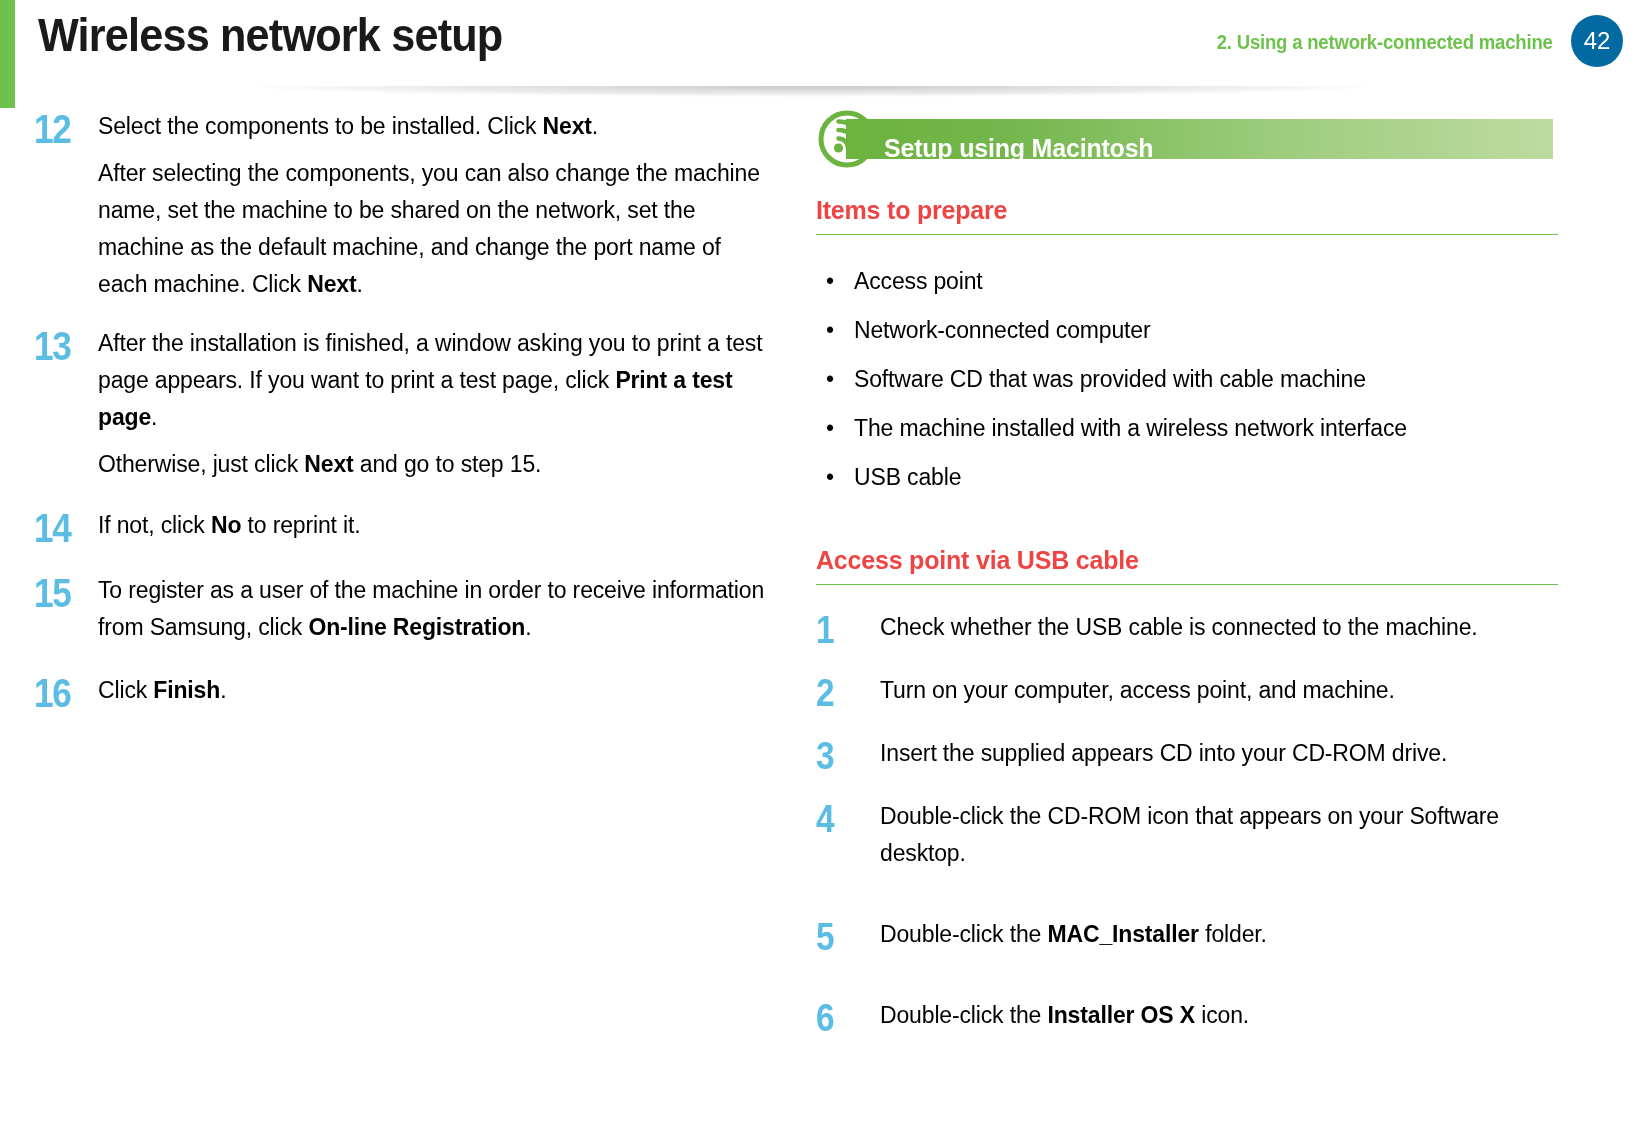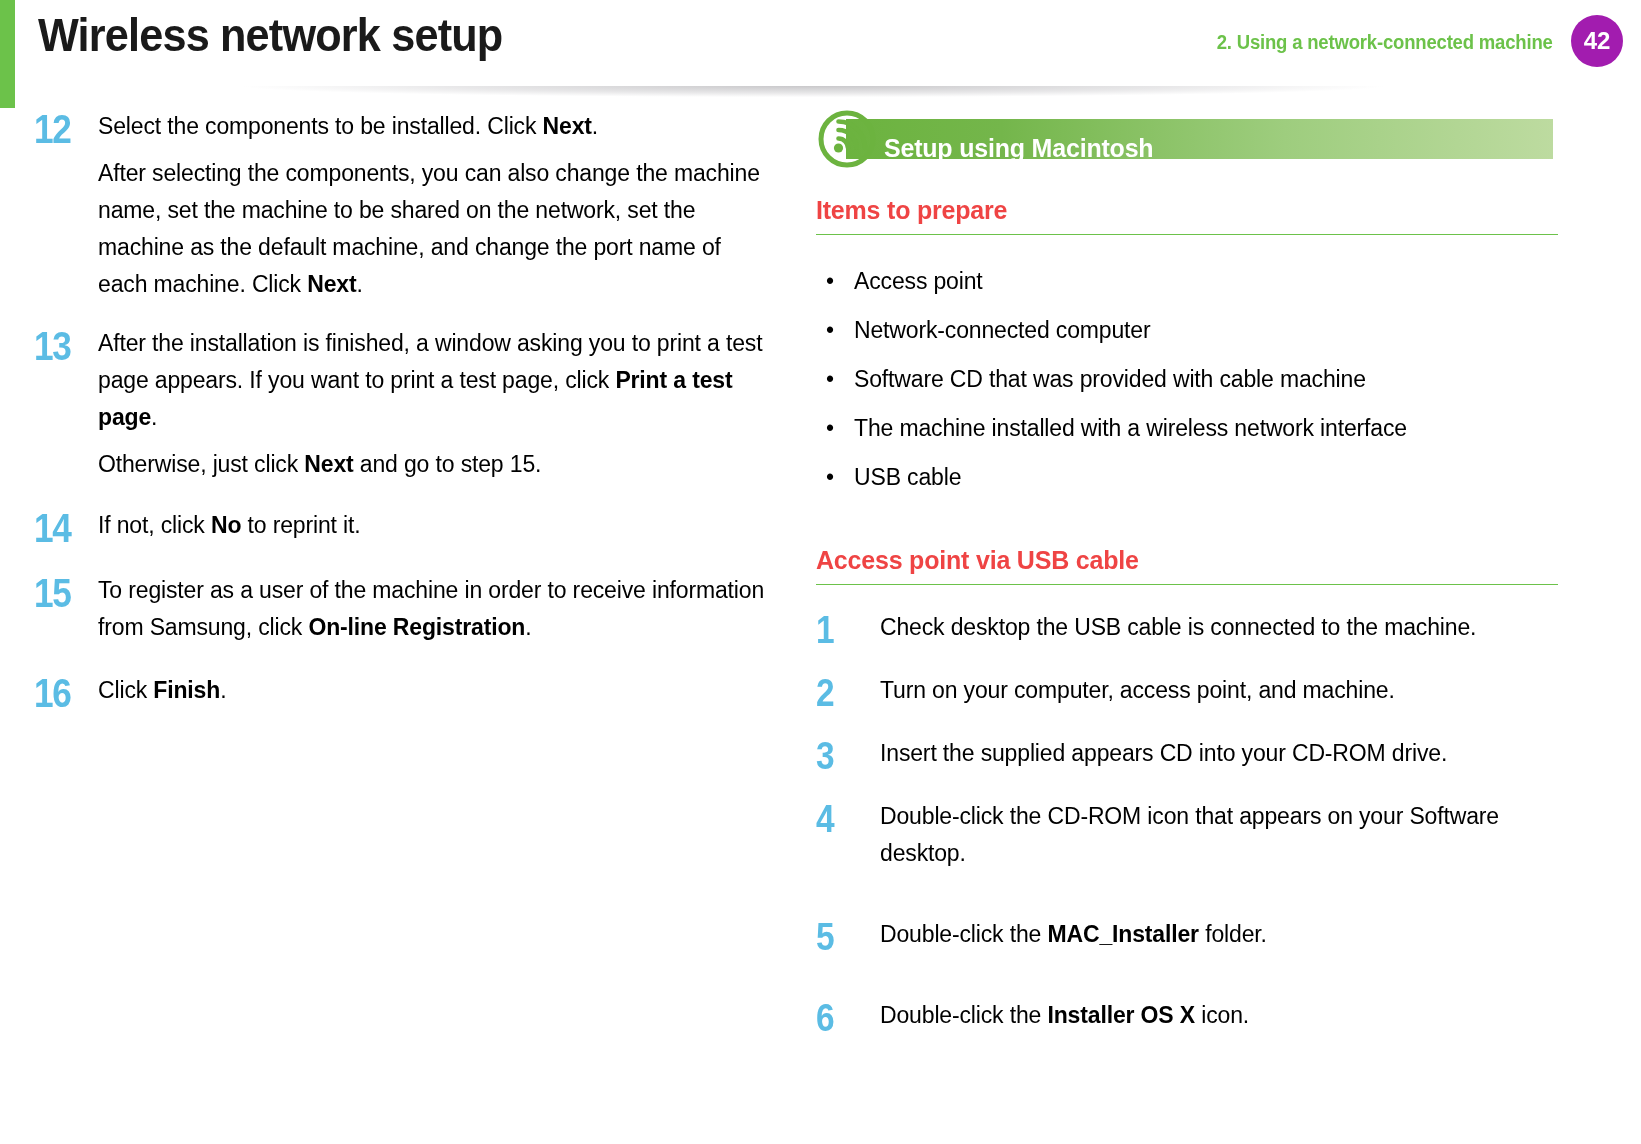--- a/index.html
+++ b/index.html
@@ -55,24 +55,24 @@
     transform: scaleX(0.95);
     transform-origin: right center;
   }
   .header-pagenum {
     position: absolute;
     right: 18px;
     top: 15px;
     width: 52px;
     height: 52px;
     border-radius: 50%;
-    background: #a21caf;
+    background: #0369a1;
     color: #ffffff;
     font-size: 24px;
-    font-weight: bold;
+    font-weight: normal;
     display: flex;
     align-items: center;
     justify-content: center;
   }
   .header-shadow {
     position: absolute;
     left: 18px;
     top: 86px;
     width: 1590px;
     height: 26px;
@@ -281,21 +281,21 @@
       <li><span class="dot">•</span><span>The machine installed with a wireless network interface</span></li>
       <li><span class="dot">•</span><span>USB cable</span></li>
     </ul>
 
     <div class="section-head second">Access point via USB cable</div>
 
     <div class="steps-list">
 
       <div class="step">
         <div class="step-num">1</div>
-        <div class="step-body">Check desktop the USB cable is connected to the machine.</div>
+        <div class="step-body">Check whether the USB cable is connected to the machine.</div>
       </div>
 
       <div class="step">
         <div class="step-num">2</div>
         <div class="step-body">Turn on your computer, access point, and machine.</div>
       </div>
 
       <div class="step">
         <div class="step-num">3</div>
         <div class="step-body">Insert the supplied appears CD into your CD-ROM drive.</div>

